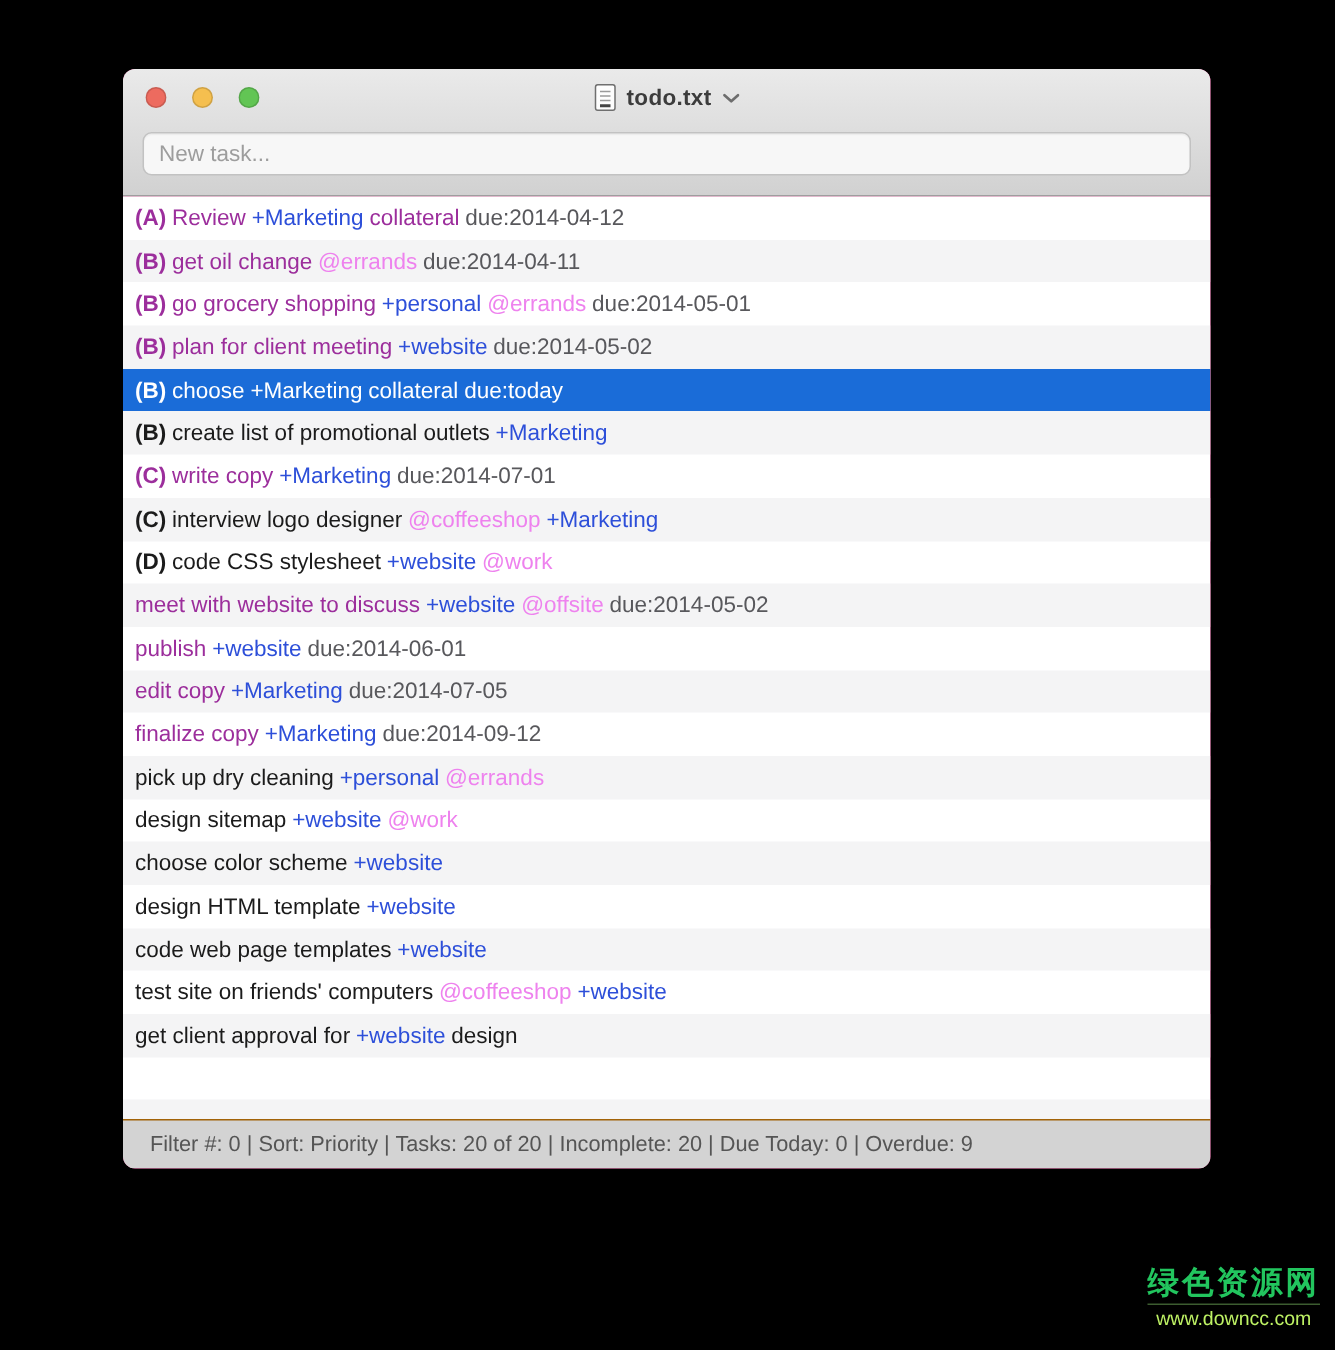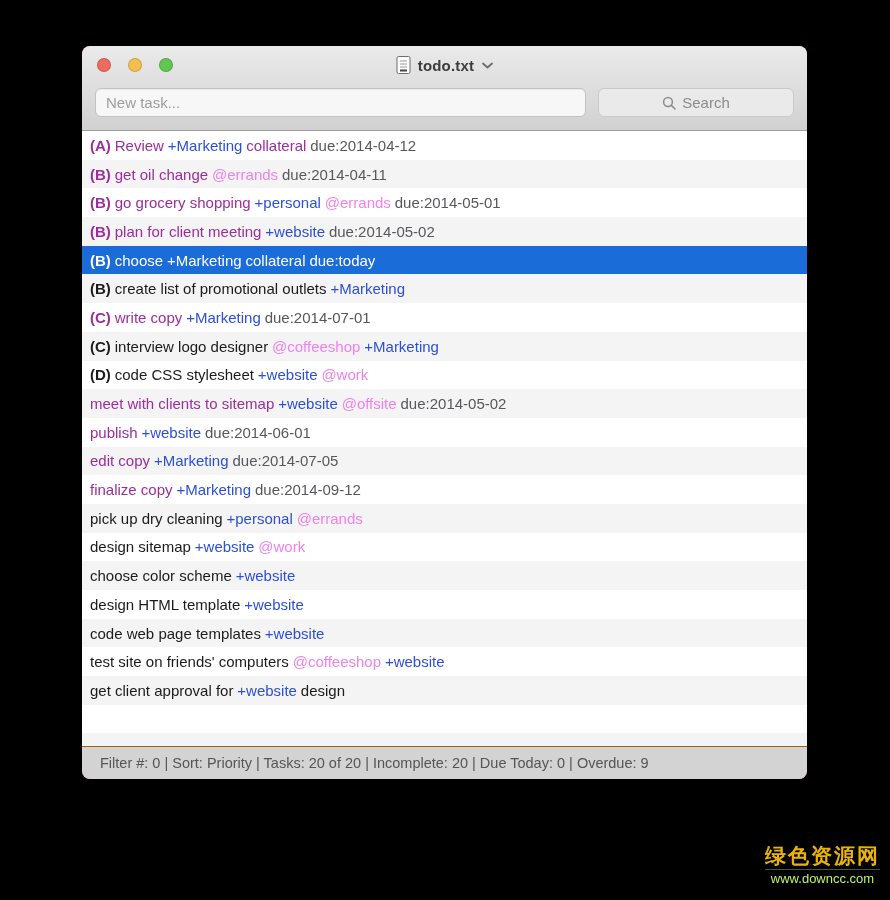--- a/index.html
+++ b/index.html
@@ -98,21 +98,21 @@
     padding:0 18px;
     font-size:14.5px; color:#555;
   }
 
   
   .watermark {
     position:absolute; right:10px; bottom:14px;
     text-align:center;
   }
   .watermark-title {
-    font-size:21px; font-weight:700; color:#eab308; letter-spacing:2px;
+    font-size:21px; font-weight:700; color:#22c55e; letter-spacing:2px;
     line-height:1.1;
     text-align:center;
   }
   .watermark-url {
     font-size:13px; color:#bef264;
     border-top:1px solid #3c5c30;
     padding-top:1px; margin-top:2px;
   }
 </style>
 </head>
@@ -137,27 +137,20 @@
         </svg>
         <span class="title-text">todo.txt</span>
         <svg class="chevron-icon" width="11" height="7" viewBox="0 0 11 7">
           <polyline points="1,1.5 5.5,5.5 10,1.5" fill="none" stroke="#6d6d6d" stroke-width="1.8" stroke-linecap="round" stroke-linejoin="round"></polyline>
         </svg>
       </div>
     </div>
 
     <div class="toolbar">
       <input class="new-task-input" type="text" placeholder="New task..." style="">
-      <div class="search-field">
-        <svg width="14" height="14" viewBox="0 0 14 14">
-          <circle cx="6" cy="6" r="4.4" fill="none" stroke="#8b8b8b" stroke-width="1.5"></circle>
-          <line x1="9.4" y1="9.4" x2="13" y2="13" stroke="#8b8b8b" stroke-width="1.5" stroke-linecap="round"></line>
-        </svg>
-        <span class="search-label">Search</span>
-      </div>
     </div>
   </div>
 
   <div class="list" id="task-list">
       <div class="row overdue">
         <span class="seg seg-priority">(A)</span>
         <span class="seg seg-text">Review</span>
         <span class="seg seg-project">+Marketing</span>
         <span class="seg seg-text">collateral</span>
         <span class="seg seg-due">due:2014-04-12</span>
@@ -205,21 +198,21 @@
         <span class="seg seg-context">@coffeeshop</span>
         <span class="seg seg-project">+Marketing</span>
       </div>
       <div class="row">
         <span class="seg seg-priority">(D)</span>
         <span class="seg seg-text">code CSS stylesheet</span>
         <span class="seg seg-project">+website</span>
         <span class="seg seg-context">@work</span>
       </div>
       <div class="row alt overdue">
-        <span class="seg seg-text">meet with clients to sitemap</span>
+        <span class="seg seg-text">meet with website to discuss</span>
         <span class="seg seg-project">+website</span>
         <span class="seg seg-context">@offsite</span>
         <span class="seg seg-due">due:2014-05-02</span>
       </div>
       <div class="row overdue">
         <span class="seg seg-text">publish</span>
         <span class="seg seg-project">+website</span>
         <span class="seg seg-due">due:2014-06-01</span>
       </div>
       <div class="row alt overdue">

